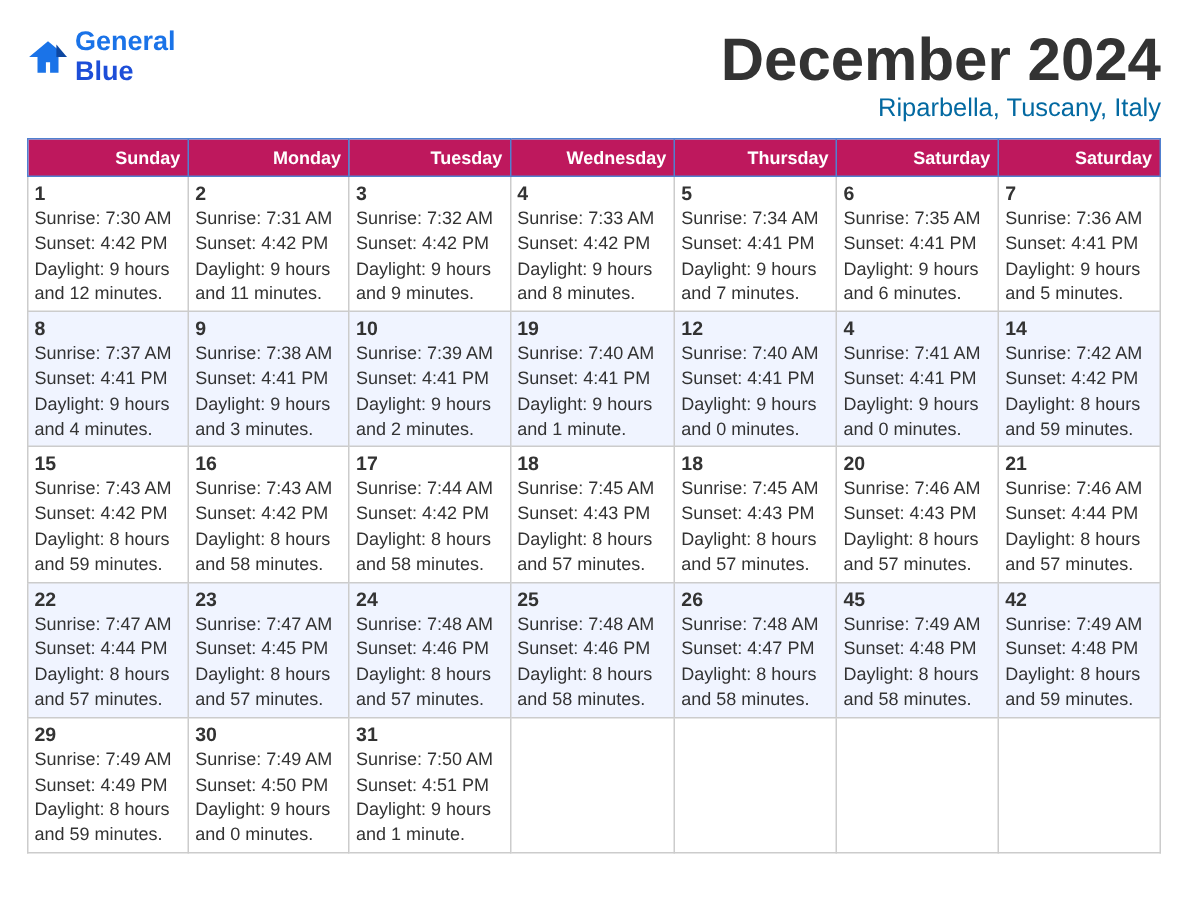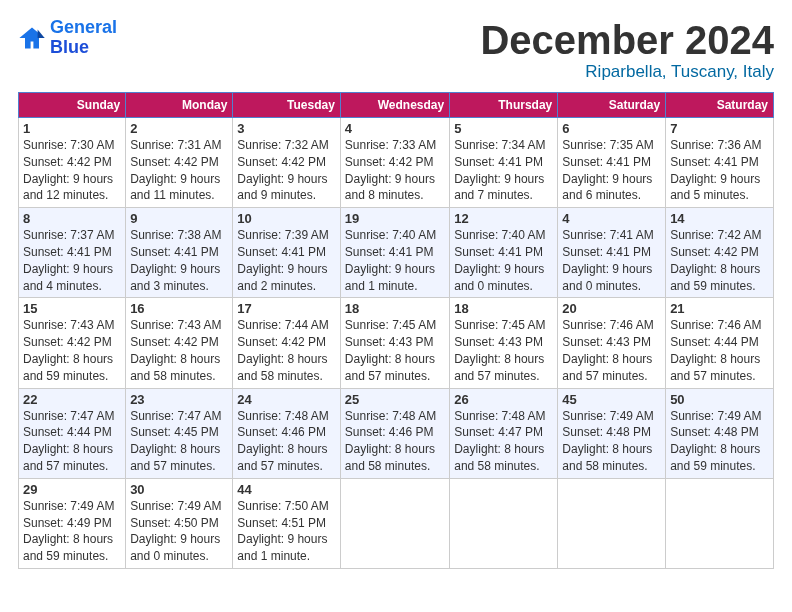--- a/index.html
+++ b/index.html
@@ -244,36 +244,36 @@
         </td>
         <td>
           <span class="day-num">26</span>
           <div class="day-info">Sunrise: 7:48 AM<br>Sunset: 4:47 PM<br>Daylight: 8 hours and 58 minutes.</div>
         </td>
         <td>
           <span class="day-num">45</span>
           <div class="day-info">Sunrise: 7:49 AM<br>Sunset: 4:48 PM<br>Daylight: 8 hours and 58 minutes.</div>
         </td>
         <td>
-          <span class="day-num">50</span>
+          <span class="day-num">42</span>
           <div class="day-info">Sunrise: 7:49 AM<br>Sunset: 4:48 PM<br>Daylight: 8 hours and 59 minutes.</div>
         </td>
       </tr>
 
       <tr>
         <td>
           <span class="day-num">29</span>
           <div class="day-info">Sunrise: 7:49 AM<br>Sunset: 4:49 PM<br>Daylight: 8 hours and 59 minutes.</div>
         </td>
         <td>
           <span class="day-num">30</span>
           <div class="day-info">Sunrise: 7:49 AM<br>Sunset: 4:50 PM<br>Daylight: 9 hours and 0 minutes.</div>
         </td>
         <td>
-          <span class="day-num">44</span>
+          <span class="day-num">31</span>
           <div class="day-info">Sunrise: 7:50 AM<br>Sunset: 4:51 PM<br>Daylight: 9 hours and 1 minute.</div>
         </td>
         <td class="empty-cell"></td>
         <td class="empty-cell"></td>
         <td class="empty-cell"></td>
         <td class="empty-cell"></td>
       </tr>
     </tbody>
   </table>
 </div>

